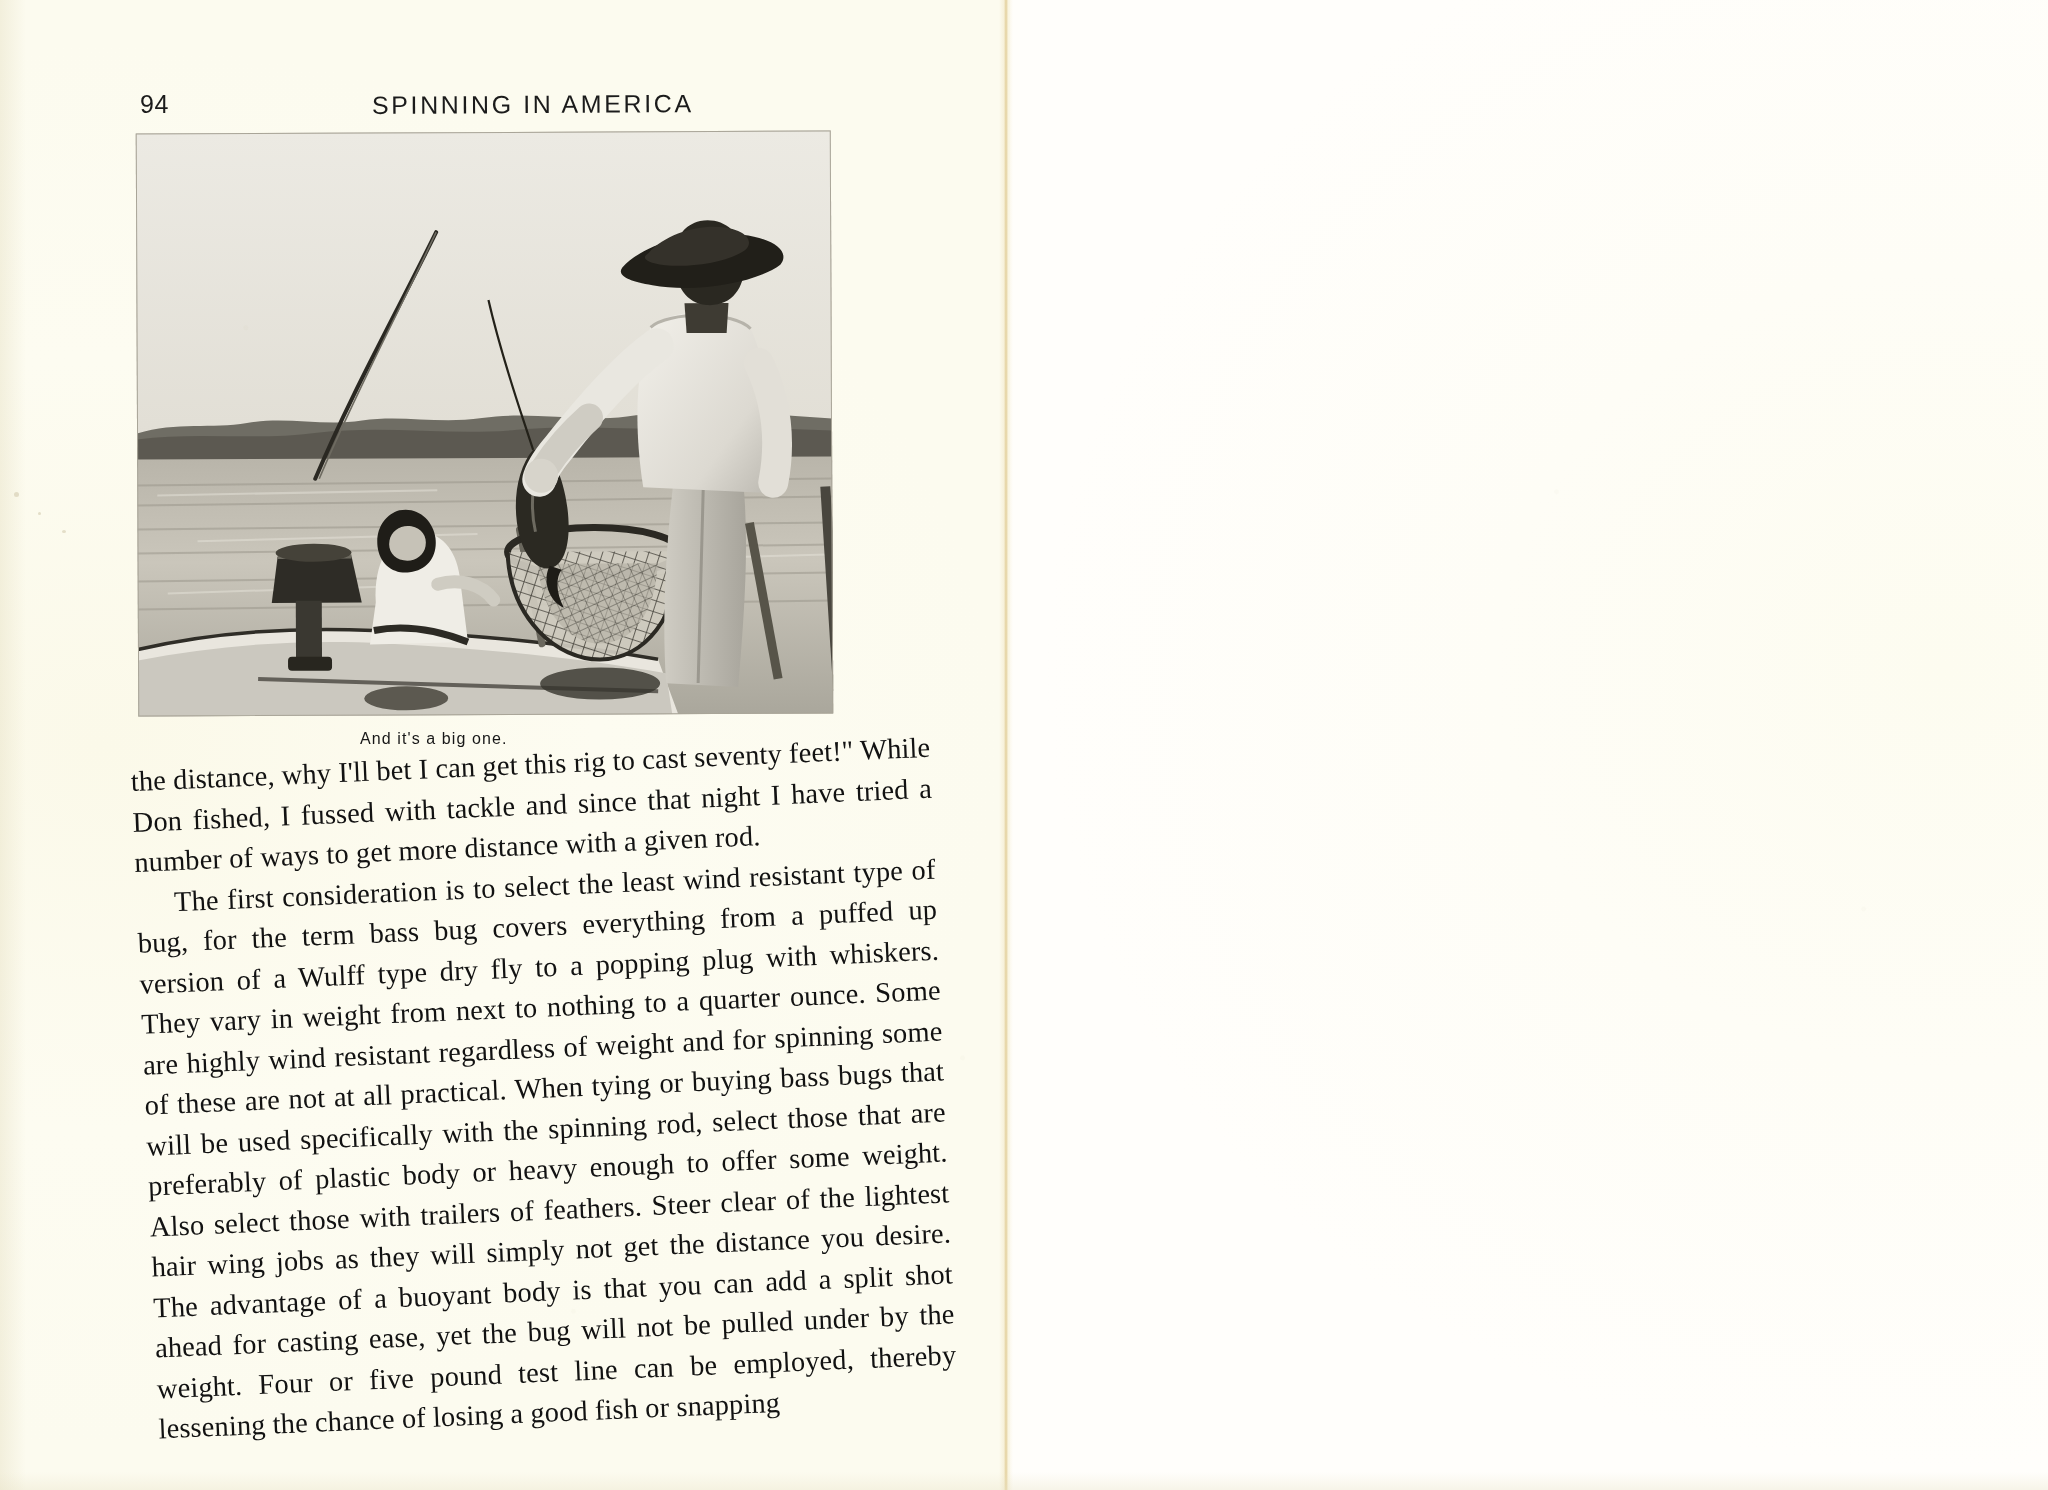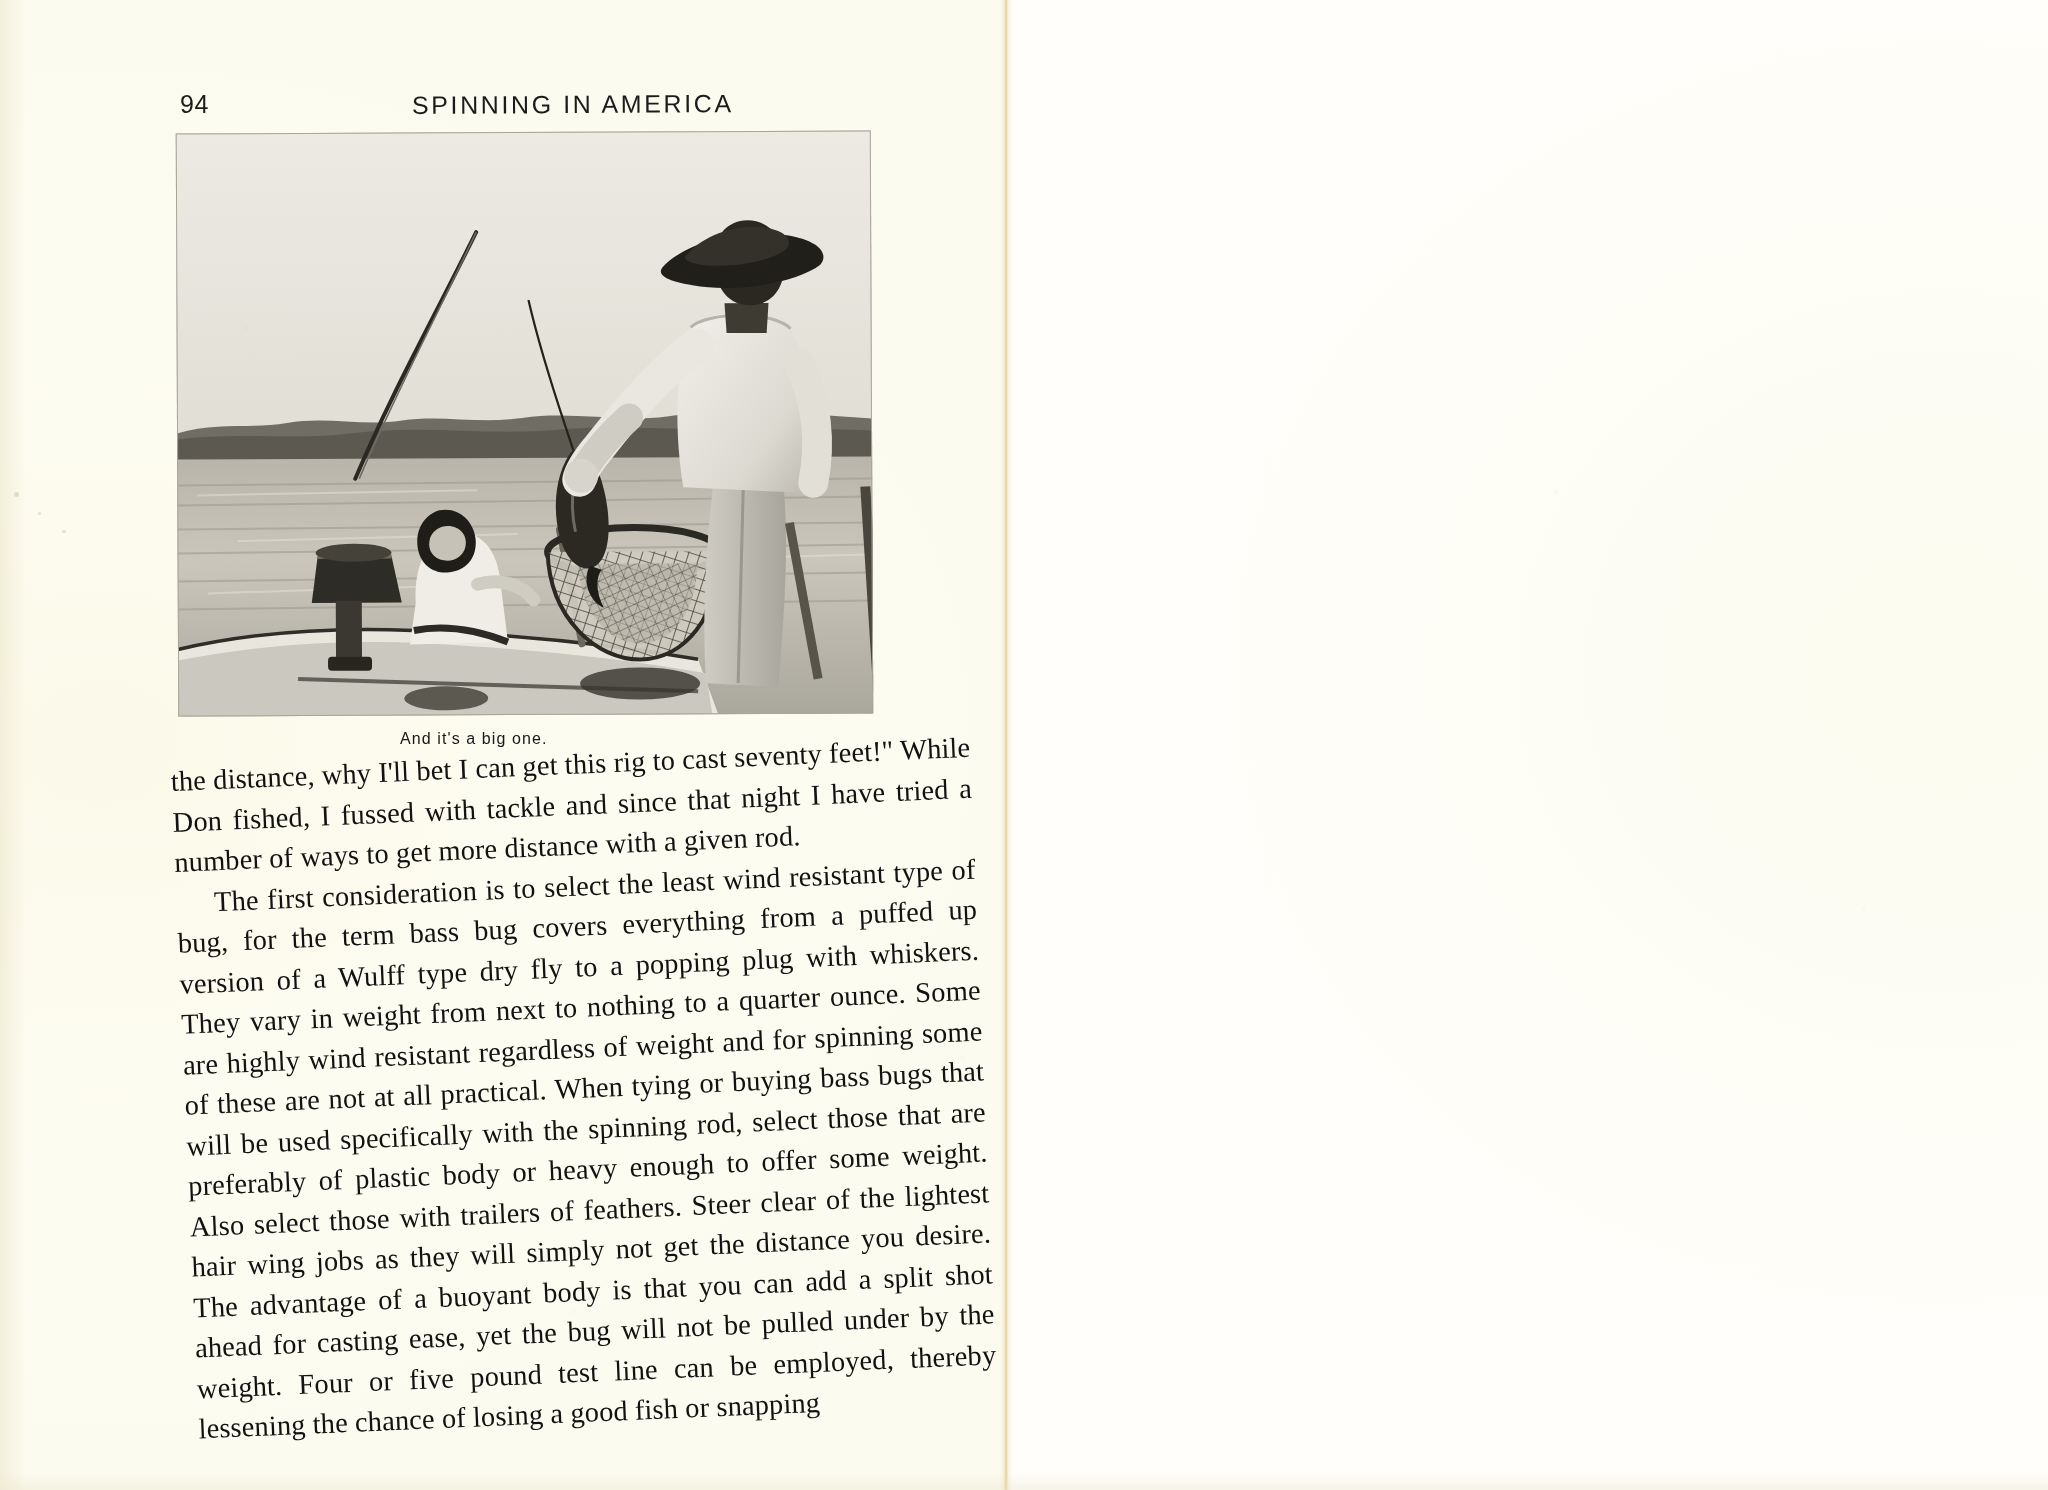--- a/index.html
+++ b/index.html
@@ -56,21 +56,21 @@
     left: 0; bottom: 0; width: 2048px; height: 18px;
     background: linear-gradient(to top, rgba(232,226,198,0.35), rgba(255,255,255,0));
   }
 
   
   .page {
     position: absolute;
     top: 0;
     height: 1490px;
   }
-  .page.left  { left: 0;     width: 1010px; margin-left: 40px; }
+  .page.left  { left: 0;     width: 1010px; }
   .page.right { left: 1010px; width: 1038px; }
 
   
   .running-head {
     position: absolute;
     height: 34px;
     font-family: "Liberation Sans", sans-serif;
     font-size: 25px;
     letter-spacing: 2.6px;
     color: #1b1b1b;

